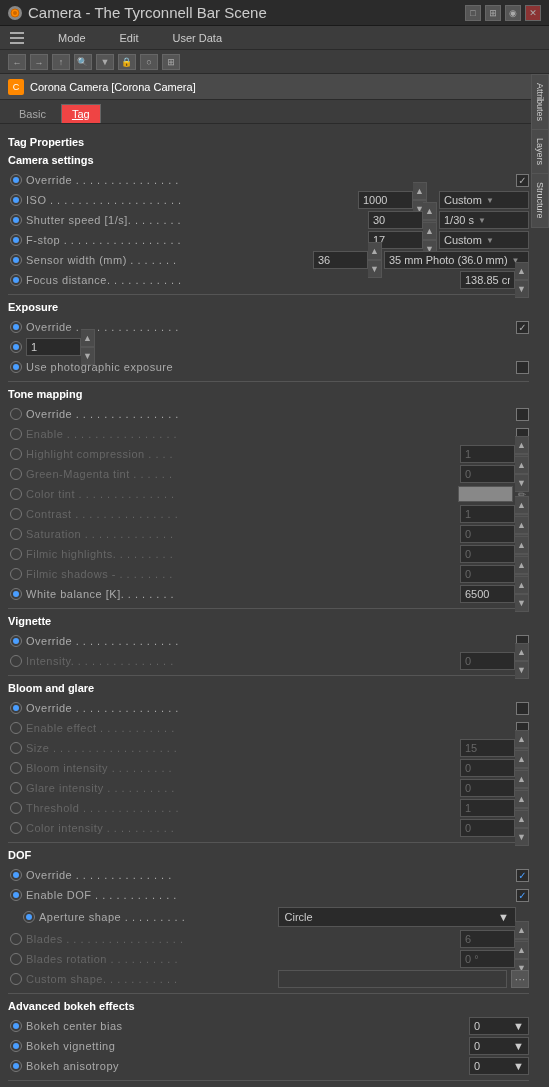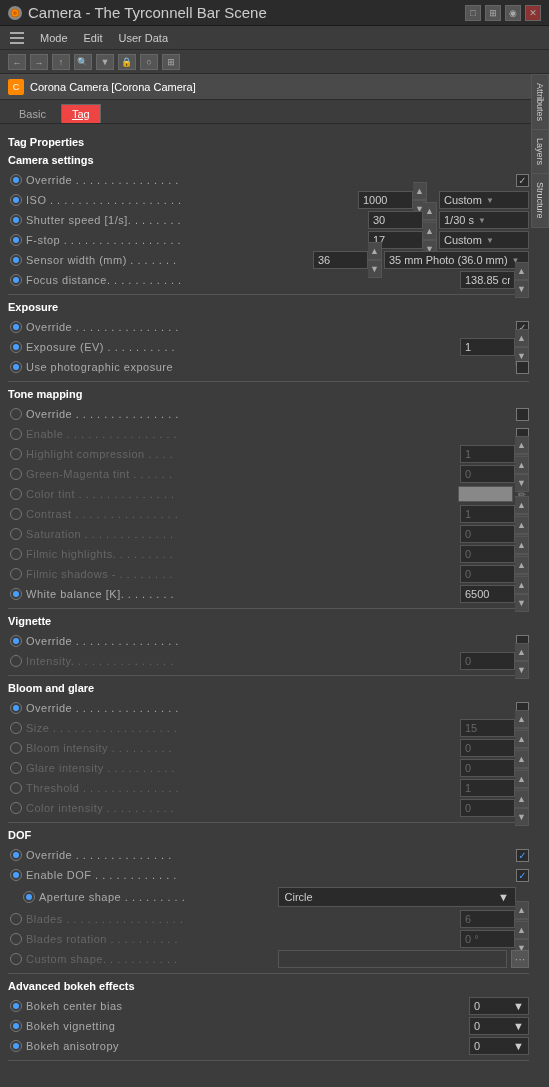--- a/index.html
+++ b/index.html
@@ -45,21 +45,21 @@
       cursor: pointer;
     }
     .tb-icon.red { background: #8b3333; }
     .menu-bar {
       background: #3c3c3c;
       display: flex;
       align-items: center;
       padding: 2px 8px;
       height: 24px;
       border-bottom: 1px solid #2a2a2a;
-      gap: 0;
+      gap: 18px;
     }
     .menu-bar .hamburger {
       width: 18px; height: 18px;
       display: flex; align-items: center; justify-content: center;
       margin-right: 6px;
     }
     .menu-item {
       padding: 2px 8px;
       color: #cccccc;
       cursor: pointer;
@@ -435,21 +435,20 @@
   <div class="section-title">Exposure</div>
 
   <div class="prop-row">
     <div class="prop-radio active"></div>
     <span class="prop-label">Override . . . . . . . . . . . . . . .</span>
     <div class="checkbox checked"></div>
   </div>
 
   <div class="prop-row">
     <div class="prop-radio active"></div>
-    <span class="prop-label">Exposure (EV) . . . . . . . . . .</span>
     <div class="input-number-spin">
       <input type="text" class="spin-input" value="1" style="">
       <div style="display:flex;flex-direction:column;">
         <div class="spin-btn">▲</div>
         <div class="spin-btn">▼</div>
       </div>
     </div>
   </div>
 
   <div class="prop-row">
@@ -592,20 +591,25 @@
   <div class="separator"></div>
 
   <div class="section-title">Bloom and glare</div>
 
   <div class="prop-row">
     <div class="prop-radio active"></div>
     <span class="prop-label">Override . . . . . . . . . . . . . . .</span>
     <div class="checkbox"></div>
   </div>
 
+  <div class="prop-row disabled">
+    <div class="prop-radio"></div>
+    <span class="prop-label dimmed">Enable effect . . . . . . . . . . .</span>
+    <div class="checkbox"></div>
+  </div>
 
   <div class="prop-row disabled">
     <div class="prop-radio"></div>
     <span class="prop-label dimmed">Size . . . . . . . . . . . . . . . . . .</span>
     <div class="input-number-spin">
       <input type="text" class="spin-input" value="15" style="">
       <div style="display:flex;flex-direction:column;">
         <div class="spin-btn">▲</div>
         <div class="spin-btn">▼</div>
       </div>

